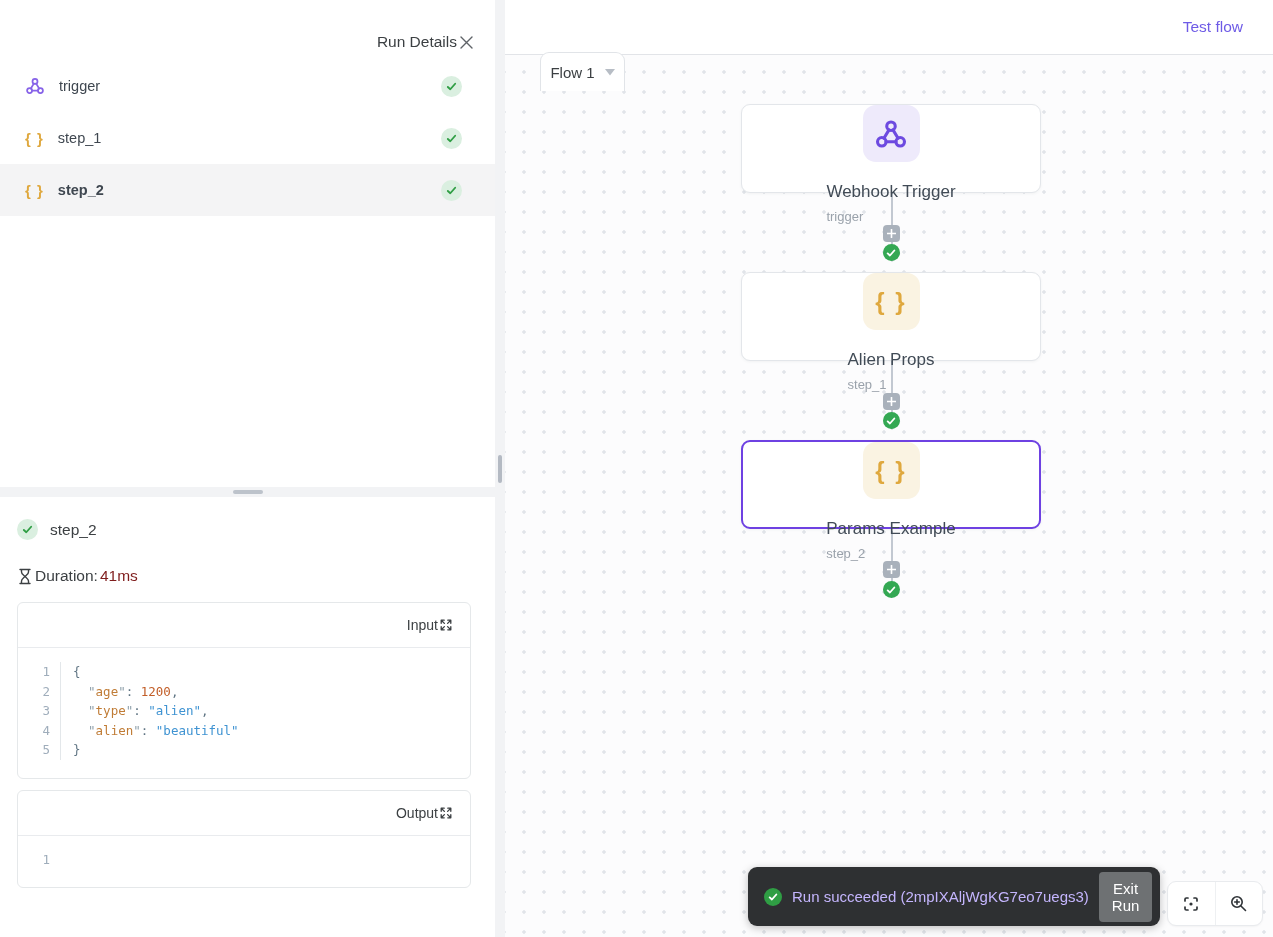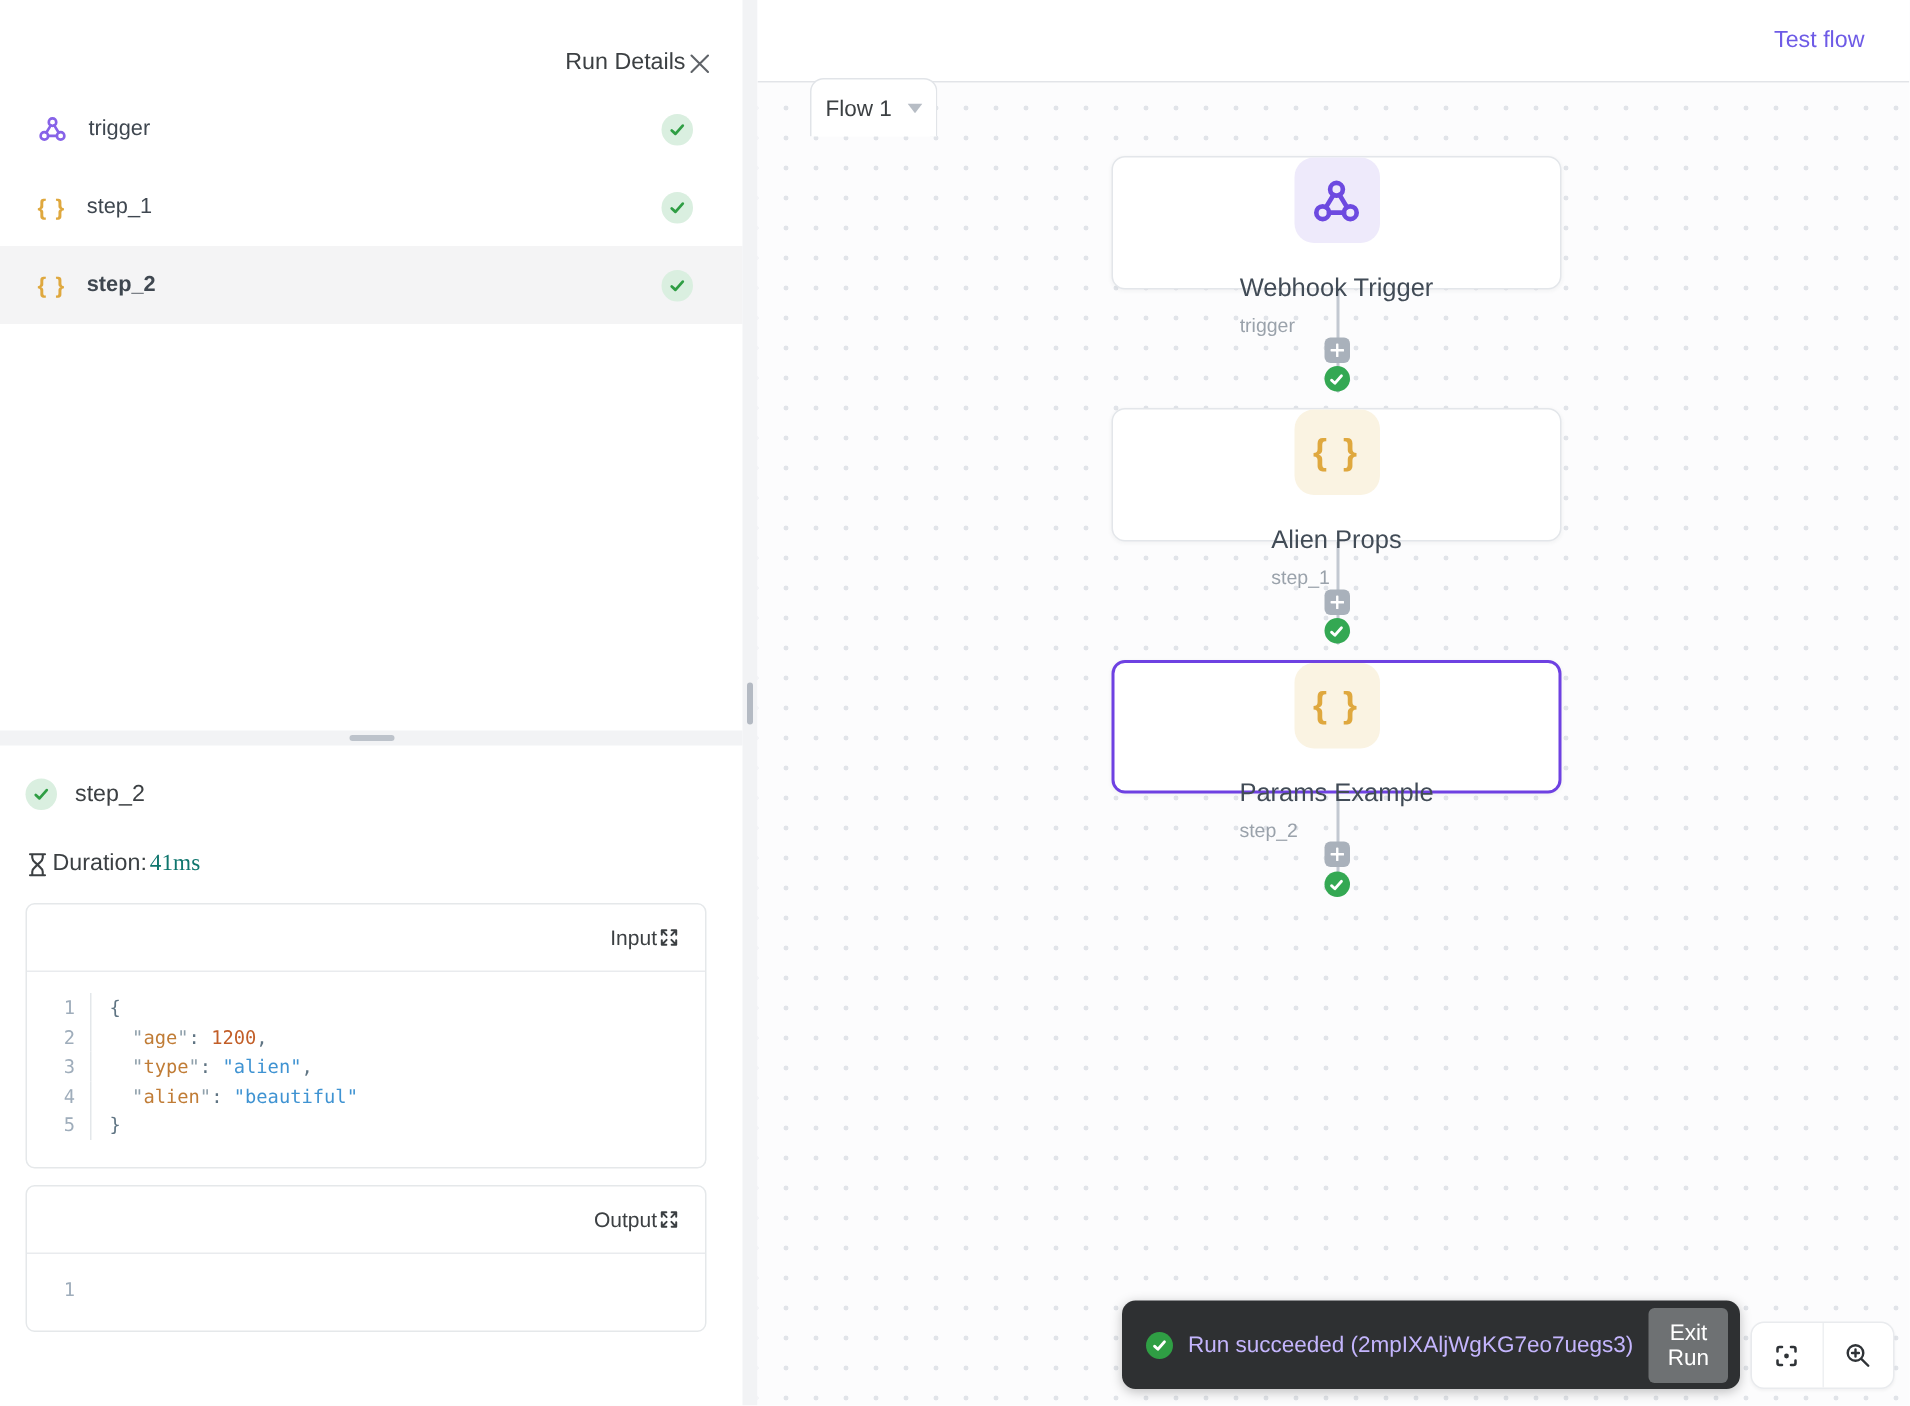--- a/index.html
+++ b/index.html
@@ -26,21 +26,21 @@
   .check-solid { width:17px; height:17px; border-radius:50%; background:#34a853; display:flex; align-items:center; justify-content:center; flex-shrink:0; }
 
   .h-divider { height:10px; background:#f2f3f5; position:relative; }
   .h-handle { position:absolute; left:50%; top:3px; transform:translateX(-50%); width:30px; height:4px; border-radius:2px; background:#bdc3cb; cursor:row-resize; }
 
   .step-details-section { flex:1; padding:22px 24px 0 17px; overflow:hidden; }
   .step-head { display:flex; align-items:center; gap:12px; }
   .step-head .name { font-size:15.5px; color:#3c4043; }
   .duration-row { display:flex; align-items:center; gap:2px; margin-top:27px; }
   .duration-row .dur-label { font-size:15.5px; color:#3c4043; }
-  .duration-row .dur-value { font-size:15.5px; color:#0f766e;font-family:Liberation Serif, serif; }
+  .duration-row .dur-value { font-size:15.5px; color:#7f1d1d; }
 
   .io-card { border:1px solid #e5e8ea; border-radius:6px; margin-top:17px; background:#fff; }
   .io-card + .io-card { margin-top:11px; }
   .card-header { height:45px; display:flex; align-items:center; justify-content:flex-end; padding:0 16px; border-bottom:1px solid #e9ebee; }
   .card-title { font-size:14px; color:#3c4043; }
   .expand-btn { cursor:pointer; display:flex; }
 
   .code-area { padding:14px 0 18px 0; font-family:"DejaVu Sans Mono", monospace; font-size:12.5px; }
   .code-line { display:flex; line-height:19.5px; }
   .ln { width:32px; text-align:right; color:#9fadbb; flex-shrink:0; }

